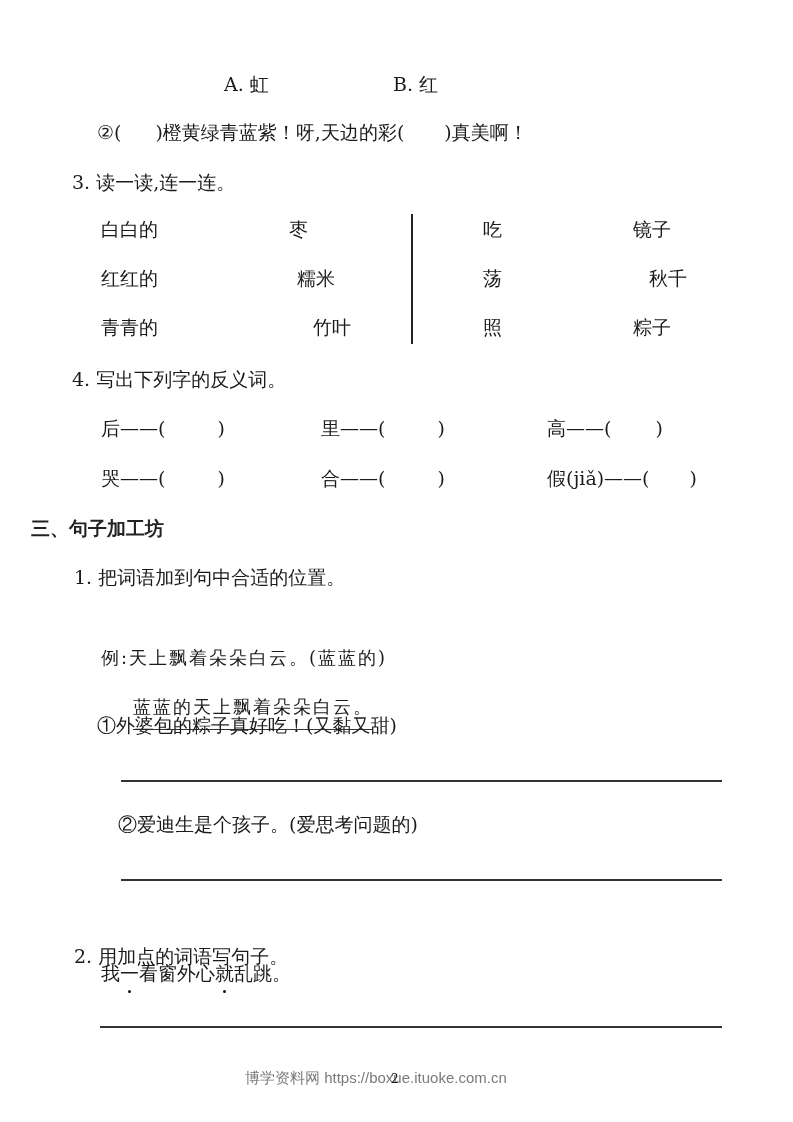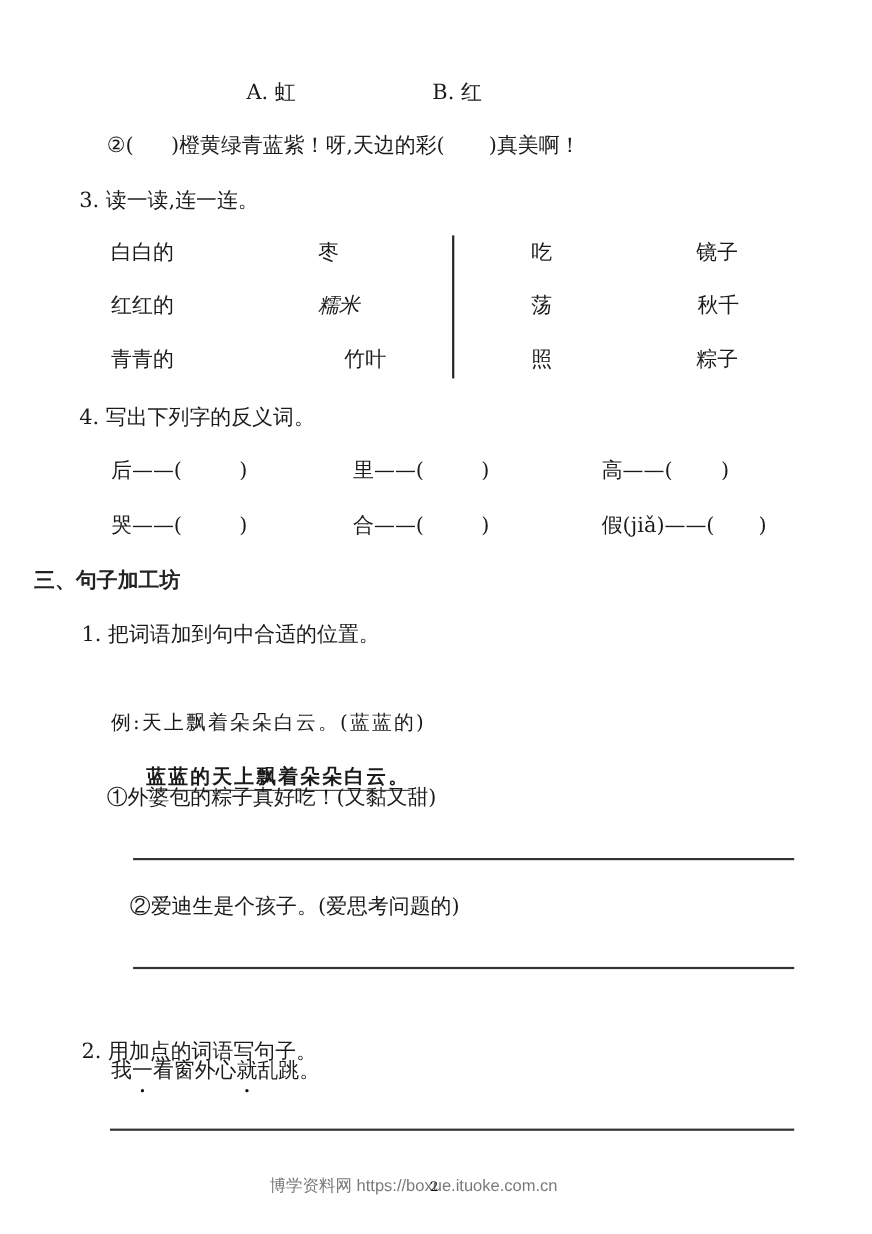--- a/index.html
+++ b/index.html
@@ -25,22 +25,21 @@
       width: 2px; height: 130px;
       background: #222;
     }
     .hline {
       position: absolute;
       height: 2px;
       background: #333;
     }
     .underline-text {
       border-bottom: 1.5px solid #333;
-      padding-bottom: 1px;
-      font-weight: bold;
+      padding-bottom: 12px;
     }
     .dot-under {
       position: relative;
       display: inline-block;
     }
     .dot-under::after {
       content: "";
       position: absolute;
       left: 50%;
       bottom: -8px;
@@ -76,31 +75,31 @@
   <span>②(</span><span class="paren-gap" style="width:34px;"></span><span>)橙黄绿青蓝紫！呀,天边的彩(</span><span class="paren-gap" style="width:40px;"></span><span>)真美啊！</span>
 </div>
 
 <div class="abs t" style="left:72px; top:170px;">3. 读一读,连一连。</div>
 
 <div class="abs t" style="left:101px; top:217px;">白白的</div>
 <div class="abs t" style="left:101px; top:266px;">红红的</div>
 <div class="abs t" style="left:101px; top:315px;">青青的</div>
 
 <div class="abs t" style="left:289px; top:217px;">枣</div>
-<div class="abs t" style="left:289px; top:266px;font-style:italic;">糯米</div>
+<div class="abs t" style="left:297px; top:266px;">糯米</div>
 <div class="abs t" style="left:289px; top:315px;margin-left:24px;">竹叶</div>
 
 <div class="vline"></div>
 
 <div class="abs t" style="left:483px; top:217px;">吃</div>
 <div class="abs t" style="left:483px; top:266px;">荡</div>
 <div class="abs t" style="left:483px; top:315px;">照</div>
 
 <div class="abs t" style="left:633px; top:217px;">镜子</div>
-<div class="abs t" style="left:634px; top:266px;">秋千</div>
+<div class="abs t" style="left:649px; top:266px;">秋千</div>
 <div class="abs t" style="left:633px; top:315px;">粽子</div>
 
 <div class="abs t" style="left:72px; top:367px;">4. 写出下列字的反义词。</div>
 
 <div class="abs t" style="left:101px; top:416px;">
   <span>后——(</span><span class="paren-gap" style="width:52px;"></span><span>)</span>
 </div>
 <div class="abs t" style="left:321px; top:416px;">
   <span>里——(</span><span class="paren-gap" style="width:52px;"></span><span>)</span>
 </div>

